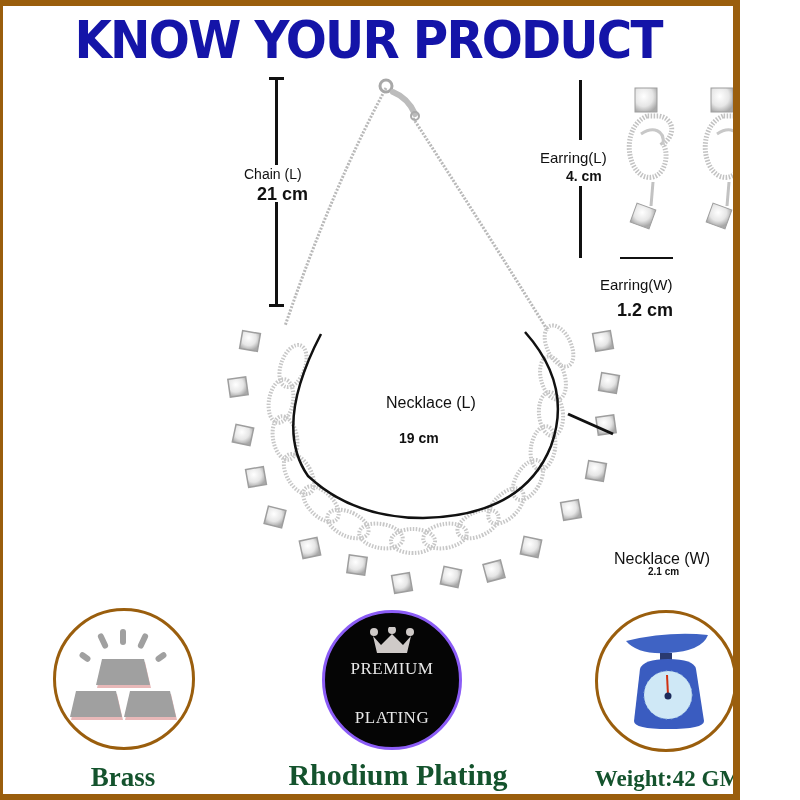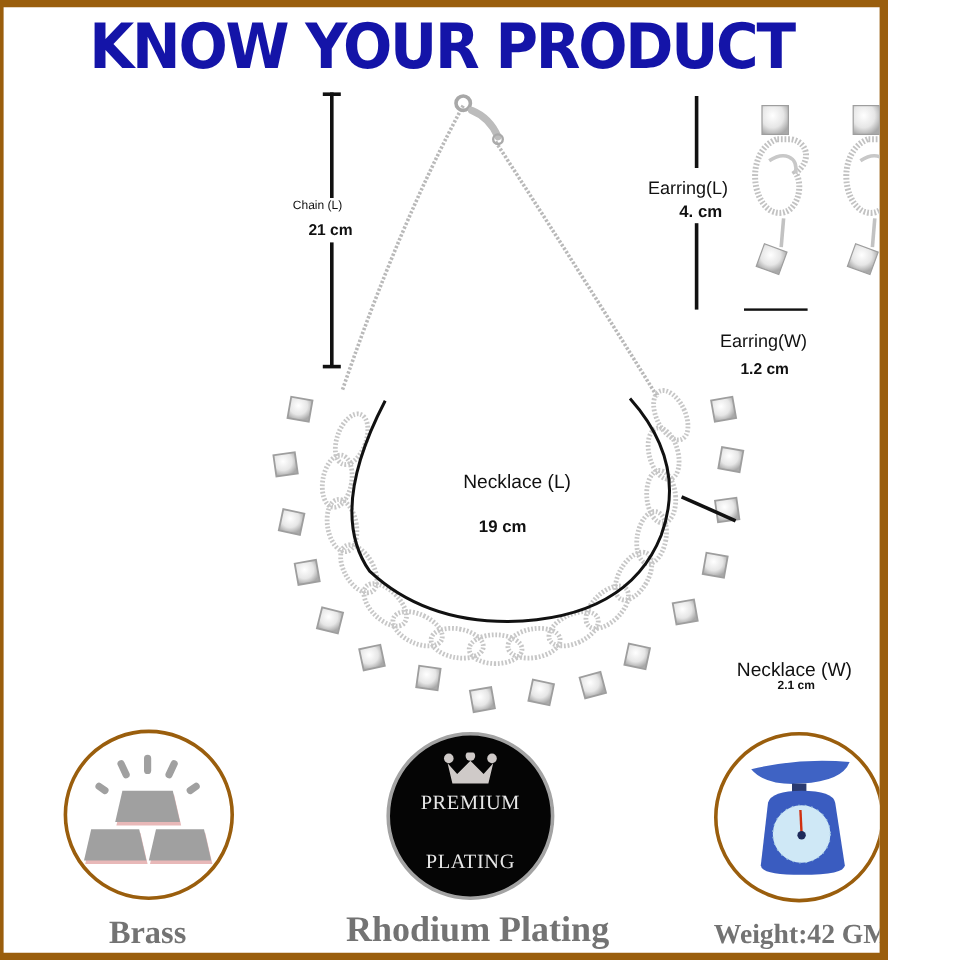--- a/index.html
+++ b/index.html
@@ -9,29 +9,29 @@
     border-top: 6px solid #9a5e0d; border-left: 3px solid #9a5e0d;
     border-right: 7px solid #9a5e0d; border-bottom: 6px solid #9a5e0d;
     background: #fff; overflow: hidden;
   }
   .title {
     position: absolute; left: 0; right: 0; top: 4px; text-align: center;
     font-family: "DejaVu Sans", sans-serif; font-weight: bold; font-size: 52px;
     letter-spacing: -2px; color: #1414a8; transform: scaleX(0.93); line-height: 60px;
   }
   .abs { position: absolute; }
-  .dim-label { font-family: "Liberation Sans", sans-serif; font-size: 10px; color: #111; white-space: nowrap; }
-  .dim-value { font-family: "Liberation Sans", sans-serif; font-weight: bold; font-size: 13px; color: #111; white-space: nowrap; }
+  .dim-label { font-family: "Liberation Sans", sans-serif; font-size: 14px; color: #111; white-space: nowrap; }
+  .dim-value { font-family: "Liberation Sans", sans-serif; font-weight: bold; font-size: 18px; color: #111; white-space: nowrap; }
   .vline { position: absolute; width: 3px; background: #111; }
   .hcap { position: absolute; height: 3px; background: #111; }
   .art { position: absolute; left: 0; top: 0; }
   .badge-circle { position: absolute; border-radius: 50%; box-sizing: border-box; }
   .caption {
     position: absolute; font-family: "Liberation Serif", serif; font-weight: bold;
-    color: #737373; white-space: nowrap; text-align: center;
+    color: #14532d; white-space: nowrap; text-align: center;
   }
   .premium-text {
     position: absolute; left: 0; right: 0; text-align: center;
     font-family: "Liberation Serif", serif; color: #e8e8e8; font-size: 17px; letter-spacing: 0.5px;
   }
 </style>
 </head>
 <body>
 
 <div class="frame">
@@ -159,21 +159,21 @@
           <rect x="84" y="22" width="6" height="16" rx="3" transform="rotate(25 87 30)"></rect>
           <rect x="26" y="40" width="6" height="12" rx="3" transform="rotate(-55 29 46)"></rect>
           <rect x="102" y="40" width="6" height="12" rx="3" transform="rotate(55 105 46)"></rect>
         </g>
       </svg>
     </div>
     <div class="caption" style="left:40px;top:756px;width:160px;font-size:27px;">Brass</div>
   </div>
 
   <div>
-    <div class="badge-circle" style="left:319px;top:604px;width:140px;height:140px;border:3px solid #a3a3a3;background:#050505;">
+    <div class="badge-circle" style="left:319px;top:604px;width:140px;height:140px;border:3px solid #8b5cf6;background:#050505;">
       <svg class="abs" style="left:44px;top:14px;" width="46" height="30" viewBox="0 0 46 30">
         <circle cx="5" cy="5" r="4" fill="#cfcac8"></circle>
         <circle cx="23" cy="3" r="4" fill="#cfcac8"></circle>
         <circle cx="41" cy="5" r="4" fill="#cfcac8"></circle>
         <path d="M4,9 L12,18 L23,7 L34,18 L42,9 L38,26 L8,26 Z" fill="#cfcac8"></path>
       </svg>
       <div class="premium-text" style="top:46px;">PREMIUM</div>
       <div class="premium-text" style="top:95px;">PLATING</div>
     </div>
     <div class="caption" style="left:250px;top:752px;width:290px;font-size:30px;">Rhodium Plating</div>

